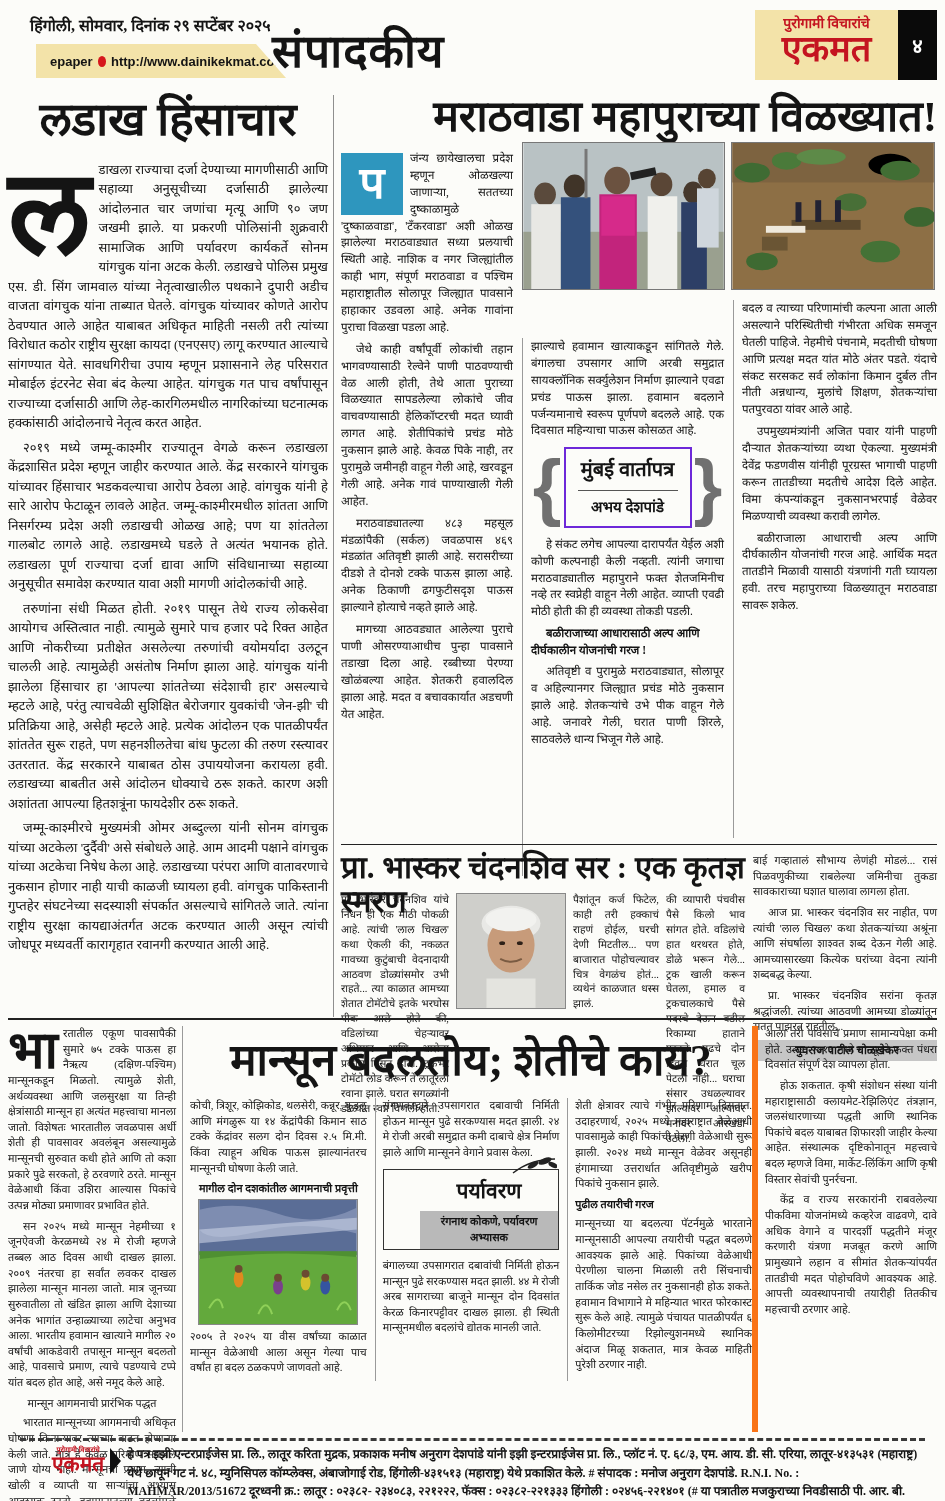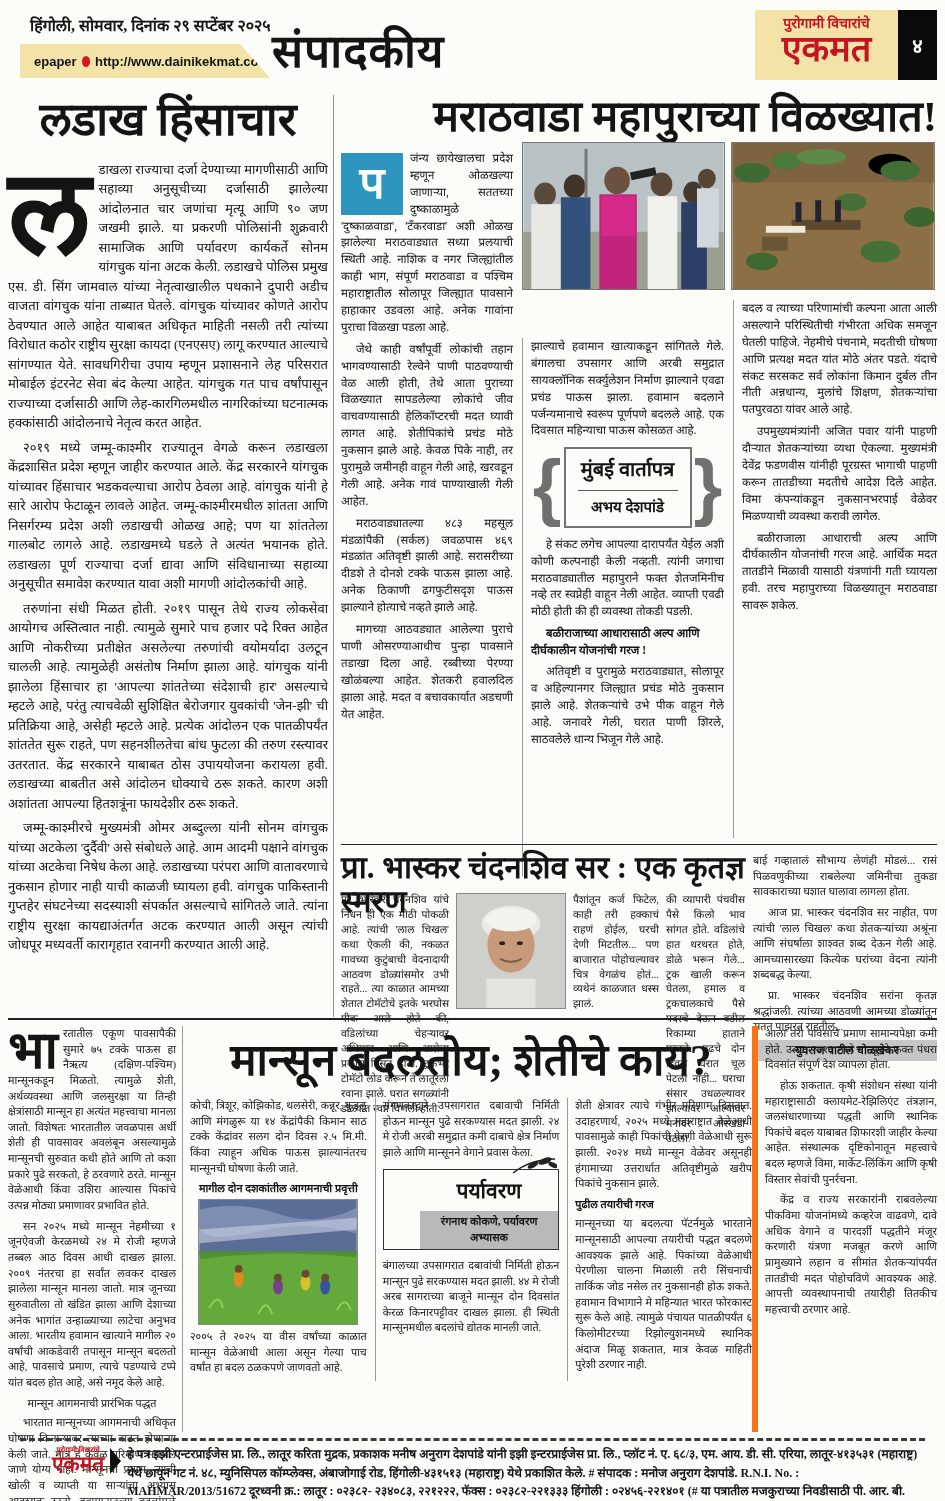--- a/index.html
+++ b/index.html
@@ -5,21 +5,21 @@
   * { box-sizing: border-box; }
   html,body { margin:0; padding:0; background:#d9d9d4; }
   .page {
     position:relative; width:945px; height:1501px; margin:0 auto;
     background:#fcfcf9; color:#141414; overflow:hidden;
     font-family:"Liberation Serif","DejaVu Sans",serif;
   }
   
   .dateline { position:absolute; left:30px; top:14px; font-size:16px; font-weight:bold; }
   .epaper-strip {
-    position:absolute; left:20px; top:44px; width:250px; height:34px;
+    position:absolute; left:36px; top:44px; width:250px; height:34px;
     background:#f3e3a9; clip-path:polygon(0 0,88% 0,100% 100%,0 100%);
     display:flex; align-items:center; gap:5px; padding-left:14px;
     font-family:"Liberation Sans",sans-serif; font-weight:bold; font-size:13px;
   }
   .epaper-dot { width:11px; height:11px; border-radius:50%; background:#d6171c; display:inline-block; }
   .section-title { position:absolute; left:272px; top:18px; font-size:46px; font-weight:900; letter-spacing:1px; }
   .masthead-box {
     position:absolute; right:47px; top:10px; width:143px; height:70px;
     background:#f3e3a9; text-align:center; padding-top:7px;
   }
@@ -46,21 +46,21 @@
     float:left; width:62px; height:62px; background:#2e96be; color:#fff;
     font-size:44px; font-weight:bold; display:flex; align-items:center; justify-content:center;
     margin:3px 7px 2px 0;
   }
   .photo-row { position:absolute; left:181px; top:50px; display:flex; gap:6px; }
   .photo-frame { border:1px solid #777; }
   .flood .fcol2 { position:absolute; left:181px; top:216px; width:202px; height:538px; font-size:11.5px; line-height:1.47; padding-left:8px;margin-top:30px; }
   .flood .fcol3 { position:absolute; left:392px; top:208px; width:204px; height:538px; font-size:11.5px; line-height:1.47; padding-left:8px; }
   .vartapatra { display:flex; align-items:center; justify-content:center; margin:8px 0; }
   .vp-brace { font-size:74px; color:#707070; font-weight:bold; line-height:0.9; font-family:"Liberation Sans",sans-serif; }
-  .vp-box { border:2px solid #737373; padding:6px 12px 8px; text-align:center; margin:0 2px; min-width:128px; }
+  .vp-box { border:2px solid #6d28d9; padding:6px 12px 8px; text-align:center; margin:0 2px; min-width:128px; }
   .vp-title { font-size:20px; font-weight:900; border-bottom:1px solid #555; padding-bottom:5px; margin-bottom:5px; }
   .vp-author { font-size:15px; font-weight:bold; }
   .subhead { font-weight:900; text-indent:15px; margin:4px 0; }
   
   .bhaskar { position:absolute; left:341px; top:844px; width:596px; height:172px; border-top:1.5px solid #222; padding-top:6px; }
   .bhaskar h2 { margin:0; font-size:31px; font-weight:900; line-height:1.1; width:404px; }
   .bh-left { position:absolute; left:0; top:48px; width:404px; height:118px; display:flex; gap:7px; font-size:10.5px; line-height:1.42; }
   .bh-right { position:absolute; left:412px; top:8px; width:184px; height:158px; font-size:10.8px; line-height:1.45; }
   .byline-bar { background:#c6c6c6; font-weight:bold; text-align:center; padding:2px 4px; margin-top:4px; font-size:11.5px; }
   .big-hrule { position:absolute; left:8px; top:1018px; width:929px; height:2px; background:#222; }

